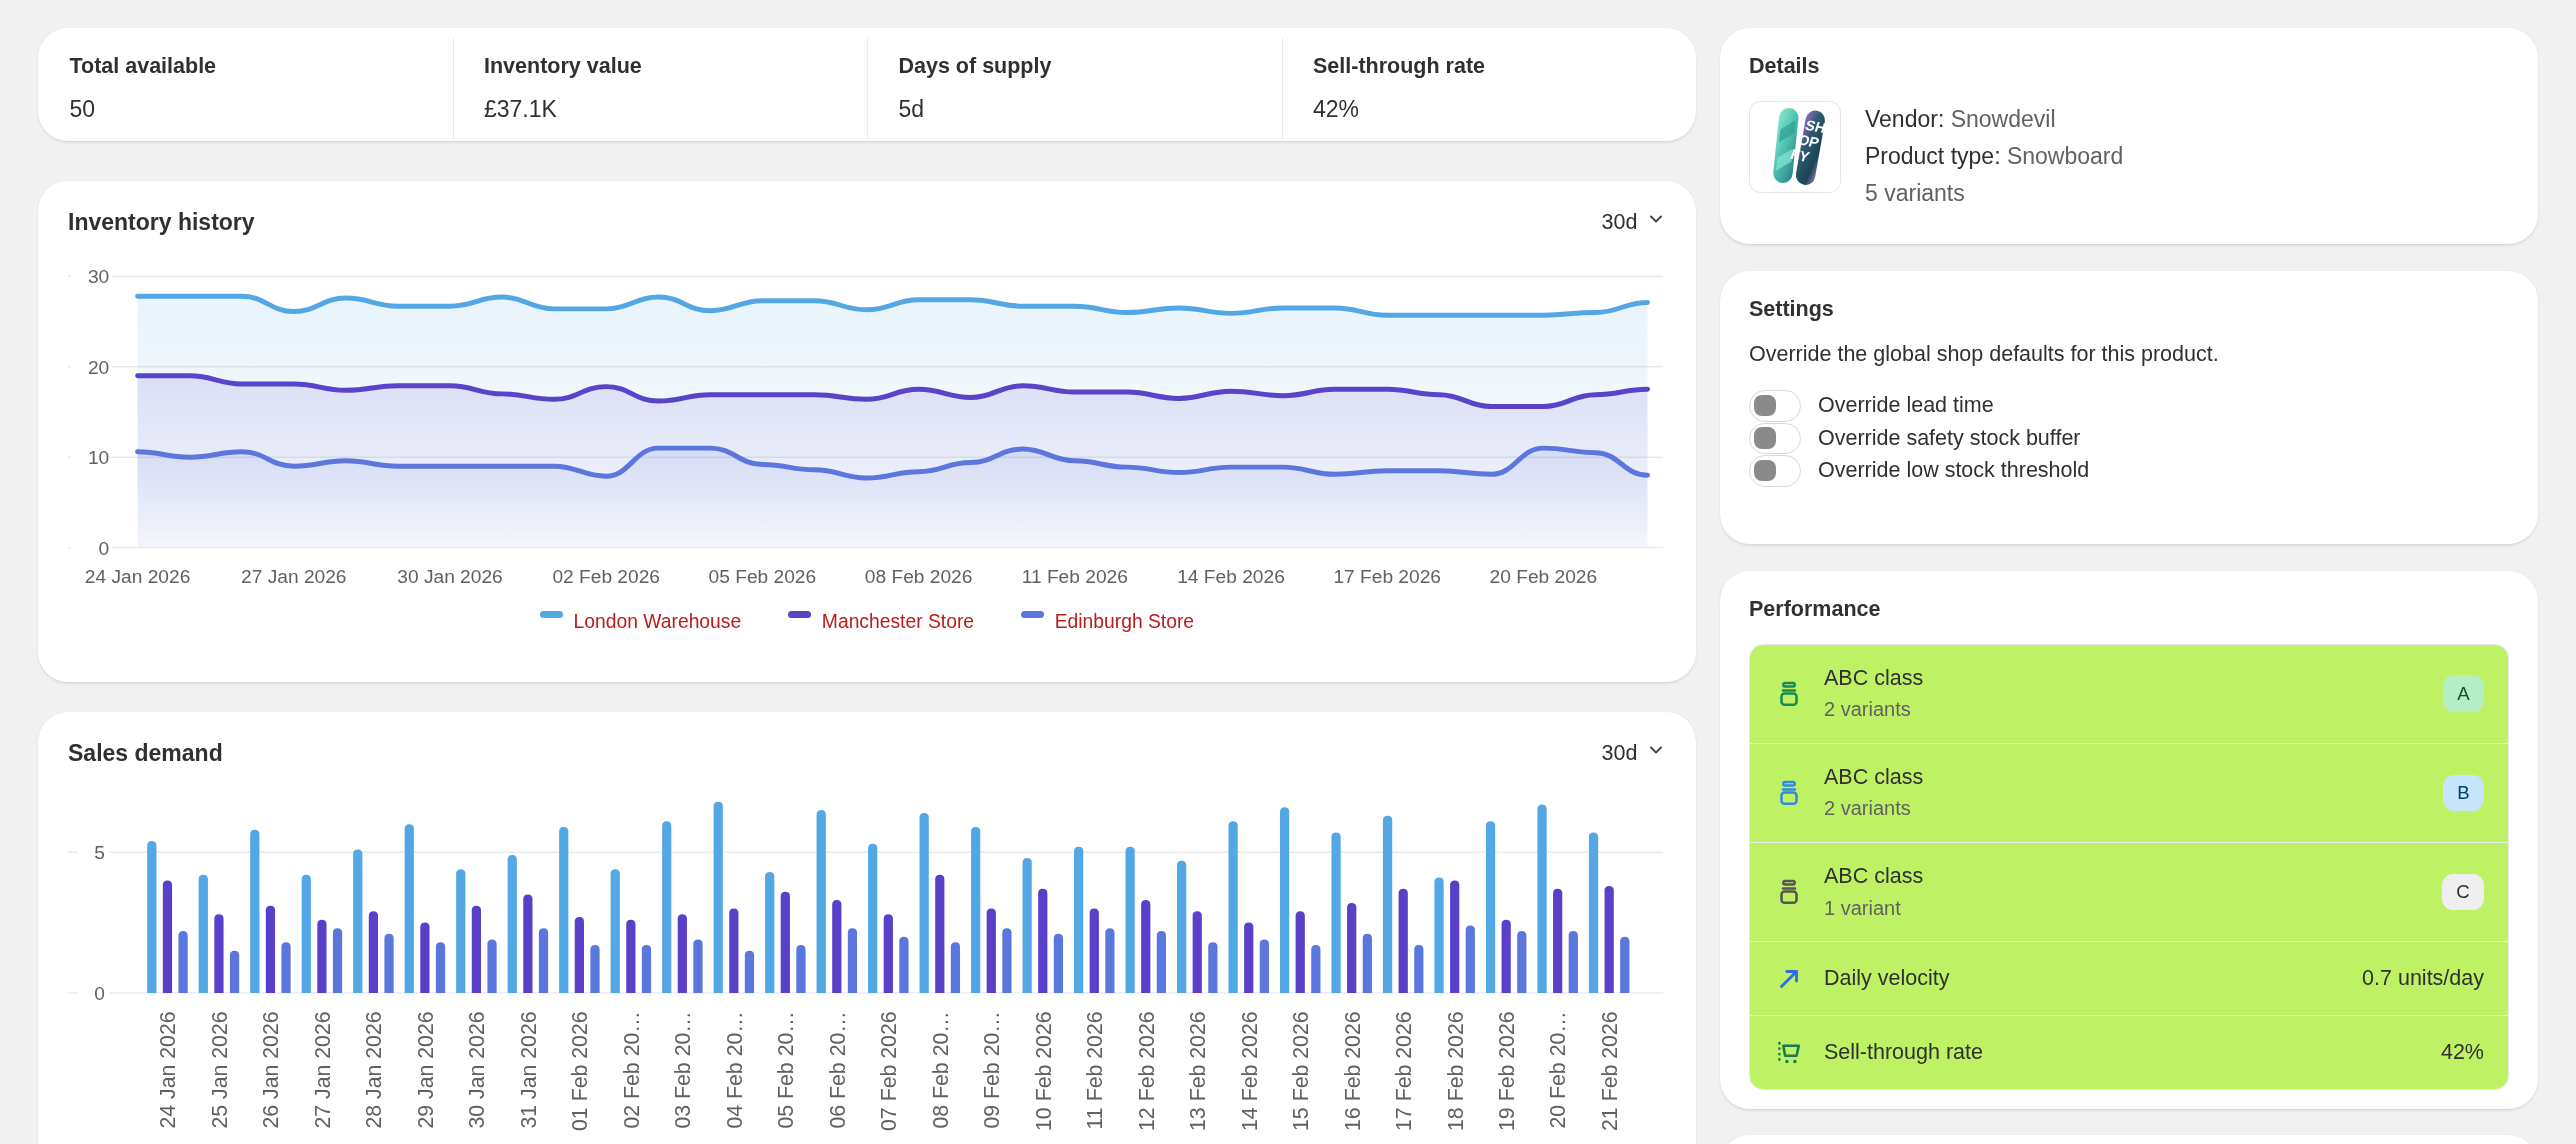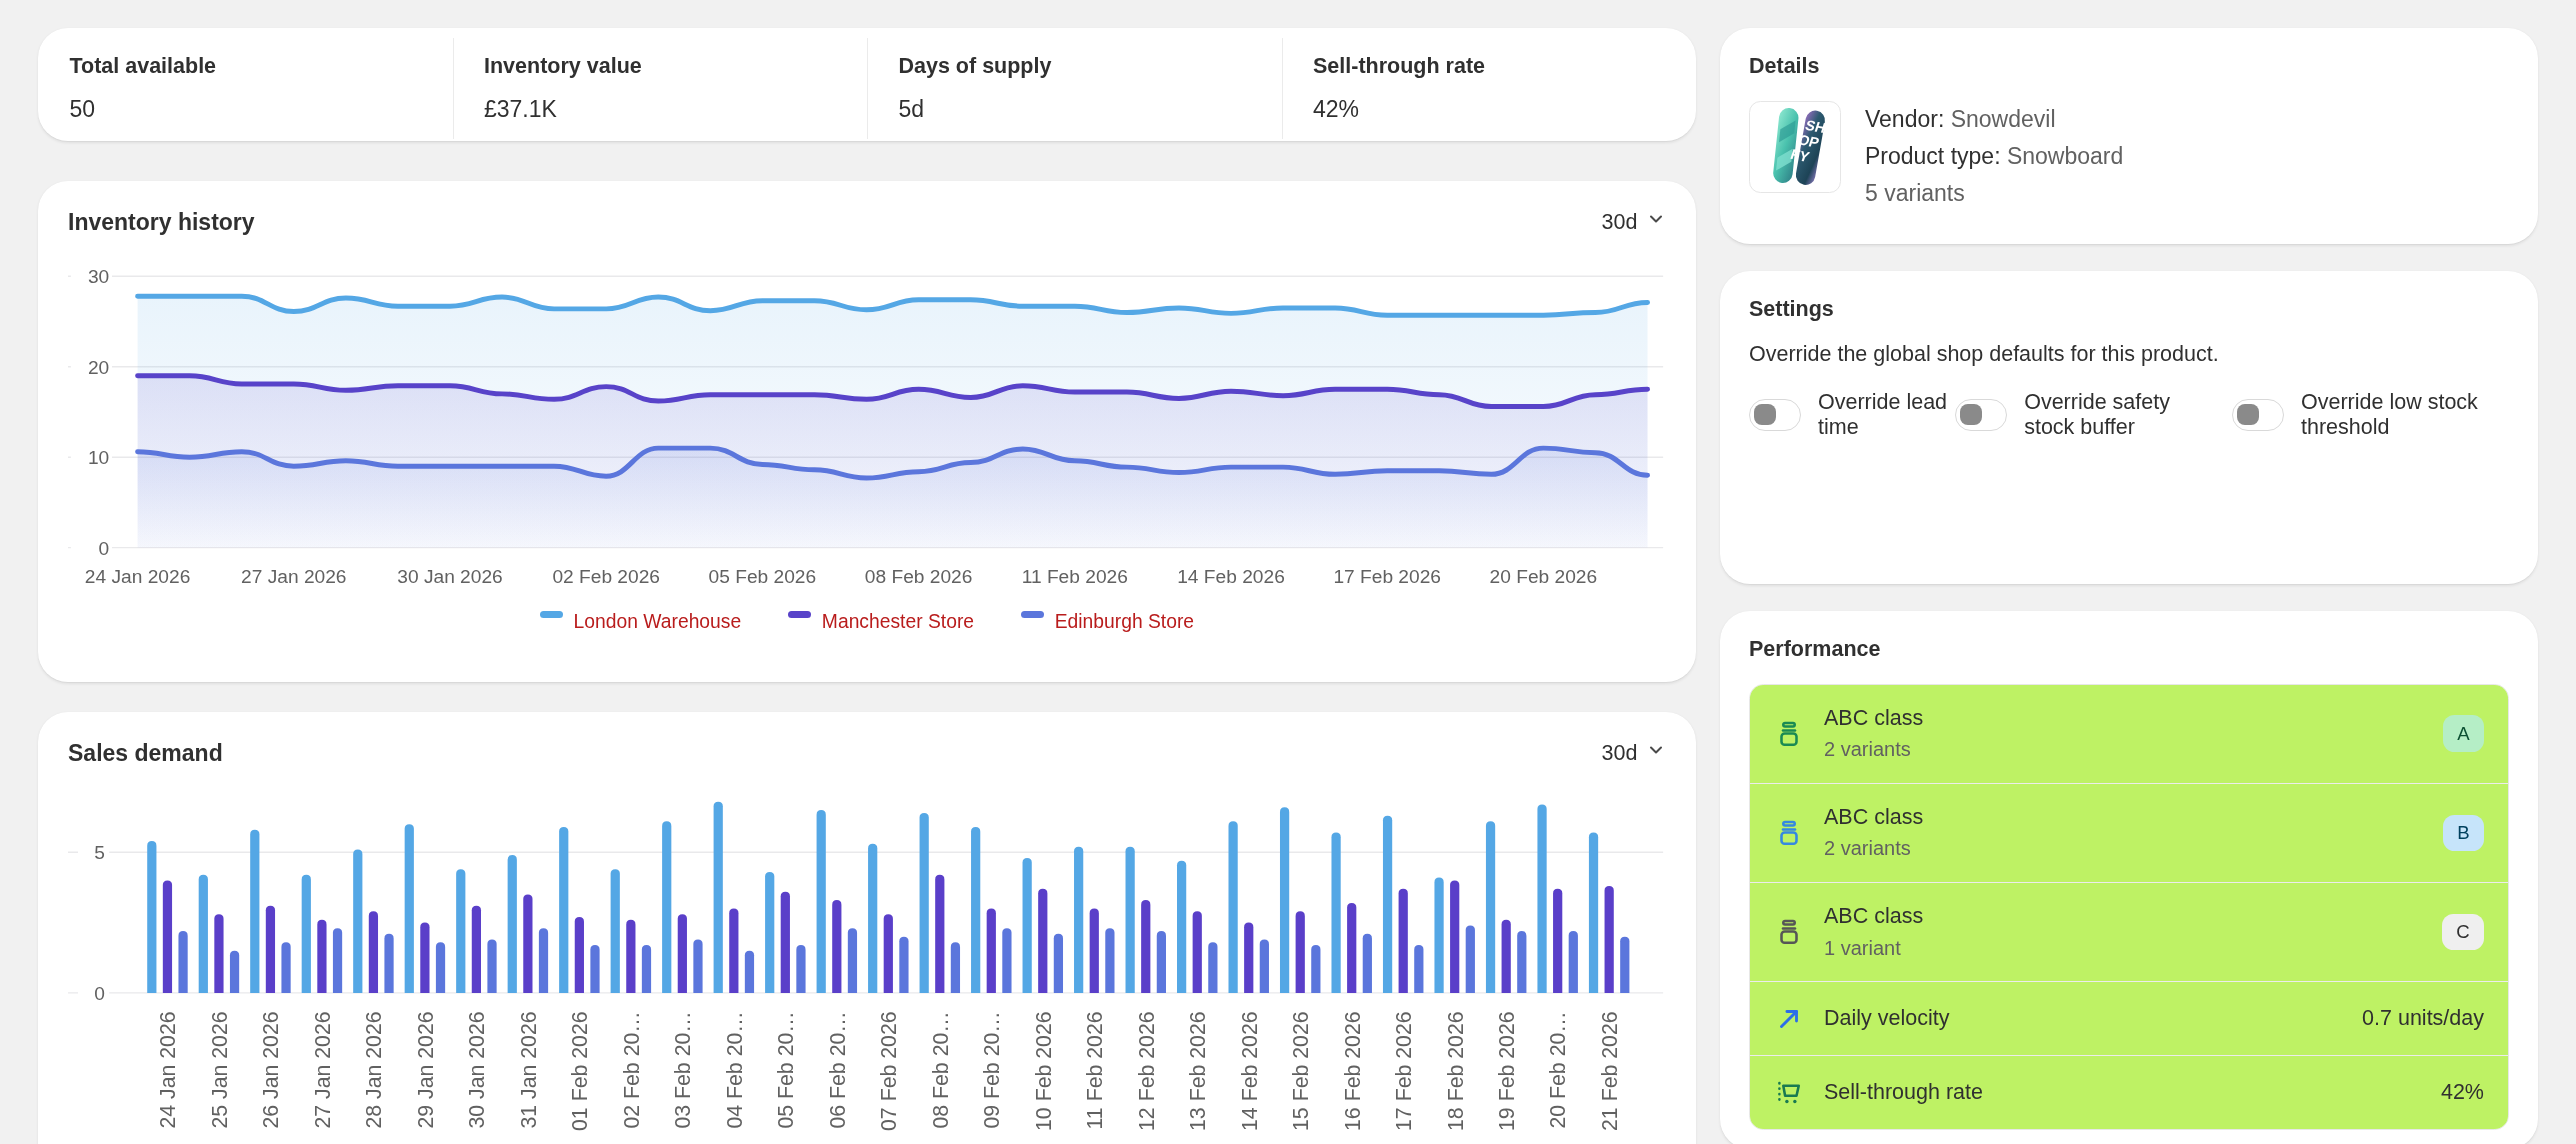--- a/index.html
+++ b/index.html
@@ -47,23 +47,23 @@
   .details-card { height:216px; }
   .details-body { display:flex; gap:24px; margin-top:21.5px; }
   .thumb {
     width:92px; height:92px; border:1.4px solid #e6e6e6; border-radius:11.4px;
     background:#fff; overflow:hidden; flex:0 0 auto; display:flex; align-items:center; justify-content:center;
   }
   .thumb svg { width:83px; height:83px; }
   .details-lines { font-size:23px; line-height:37px; color:#303030; }
   .muted { color:#616161; }
 
-  .settings-card { height:313px; margin-top:27px; }
+  .settings-card { height:273px; margin-top:27px; }
   .settings-desc { font-size:21.5px; color:#303030; margin-top:20px; }
-  .toggle-list { margin-top:23px; display:flex; flex-direction:row; gap:7px;justify-content:flex-end; }
+  .toggle-list { margin-top:23px; display:flex; flex-direction:column; gap:1px;justify-content:flex-end; }
   .toggle-row { display:flex; align-items:center; gap:17px; }
   .switch {
     width:52px; height:31.5px; background:#fff; border:1.4px solid #d9d9d9;
     border-radius:17px; position:relative; cursor:pointer; flex:0 0 auto;
   }
   .switch .knob {
     position:absolute; left:4.3px; top:3.6px; width:21.5px; height:21.5px;
     border-radius:7.9px; background:#8a8a8a;
   }
   .toggle-label { font-size:21.5px; color:#303030; }

